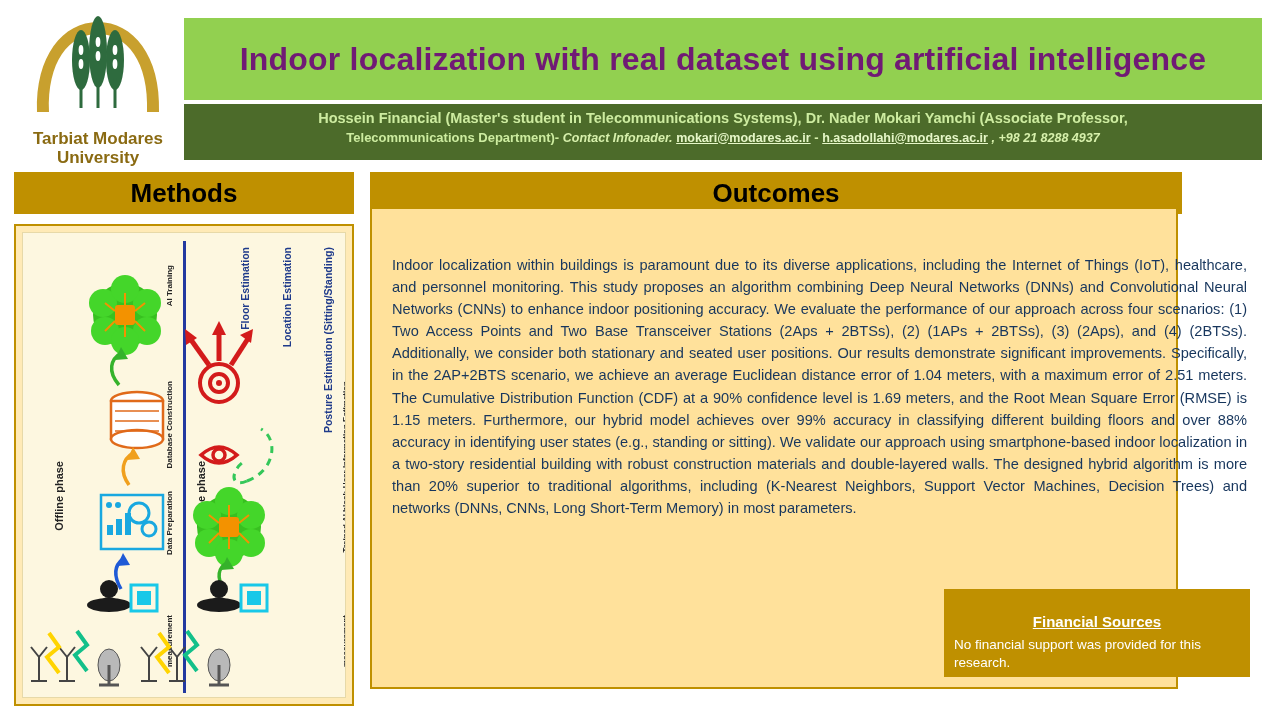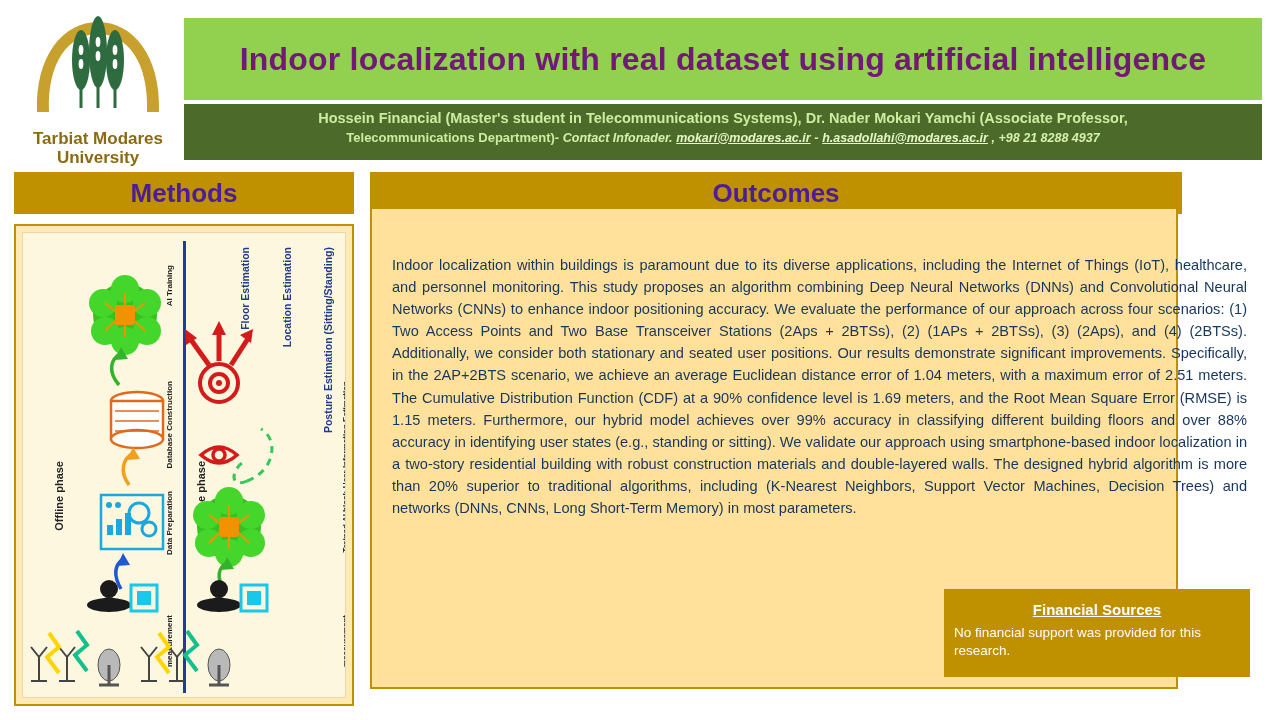--- a/index.html
+++ b/index.html
@@ -72,32 +72,31 @@
     color: #cdeca0;
   }
   .contact-italic {
     font-style: italic;
     font-weight: bold;
     font-size: 12.5px;
     color: #d7f0ac;
   }
   .mailto {
     color: #e6f7c8;
-    font-style: italic;
     text-decoration: underline;
     font-weight: bold;
     font-size: 12.5px;
   }
   .dash { color: #d7f0ac; }
 
   
   .sec-head {
     position: absolute;
     background: #bf9000;
-    color: #4c1d95;
+    color: #000000;
     display: flex; align-items: center; justify-content: center;
     font-size: 26px;
     font-weight: bold;
   }
   #methods-head { left: 14px; top: 172px; width: 340px; height: 42px; }
   #outcomes-head { left: 370px; top: 172px; width: 812px; height: 42px; }
 
   
   .methods-panel {
     position: absolute;
@@ -133,21 +132,21 @@
     text-align: justify;
     text-justify: inter-word;
   }
 
   .financial-box {
     position: absolute;
     left: 572px; top: 380px;
     width: 306px; height: 88px;
     background: #bf9000;
     color: #ffffff;
-    padding: 12px 10px;
+    padding: 24px 10px;
   }
   .financial-title {
     text-align: center;
     font-weight: bold;
     font-size: 15px;
     text-decoration: underline;
     margin-bottom: 6px;
   }
   .financial-text {
     font-size: 13.5px;

